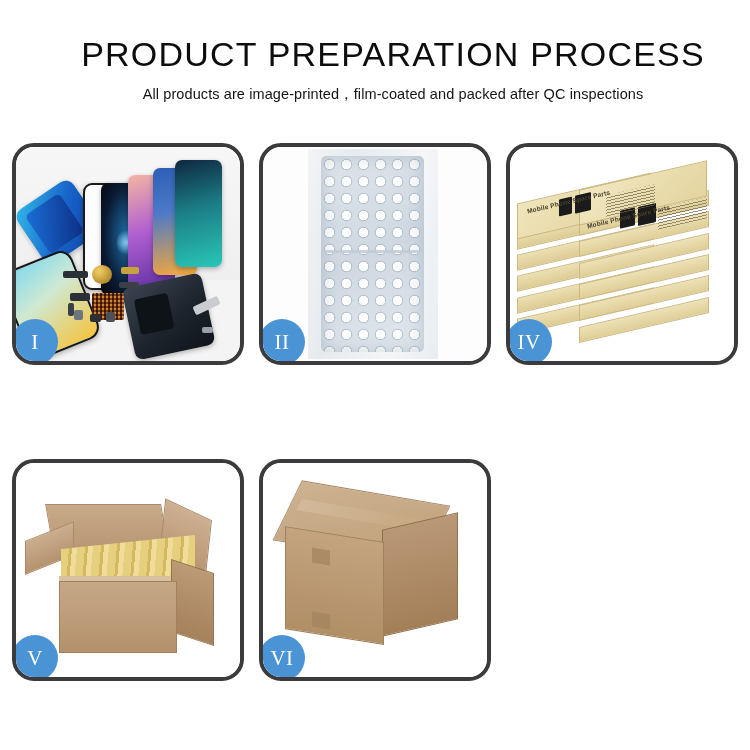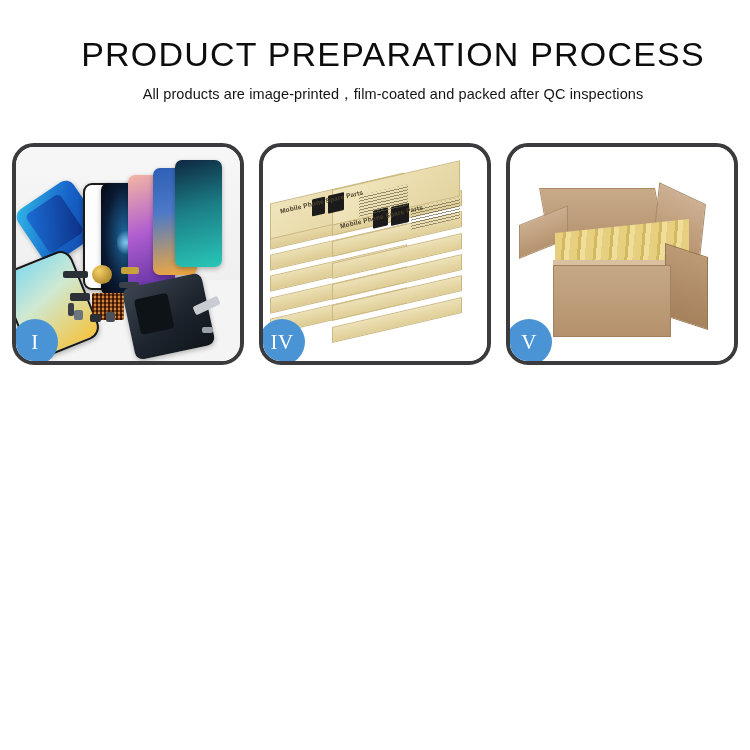--- a/index.html
+++ b/index.html
@@ -402,20 +402,30 @@
           <div class="smallpart sp6"></div>
           <div class="smallpart sp7"></div>
           <div class="smallpart sp8"></div>
           <div class="smallpart sp9"></div>
           <div class="smallpart sp10"></div>
         </div>
       </div>
       <div class="step-badge">I</div>
     </div>
 
+    <div class="step-panel">
+      <div class="panel-media">
+        <div class="scene-bubble">
+          <div class="bubble-bag"></div>
+          <div class="bubble-core"></div>
+          <div class="bubble-seam"></div>
+        </div>
+      </div>
+      <div class="step-badge">II</div>
+    </div>
 
 
     <div class="step-panel">
       <div class="panel-media">
         <div class="scene-stack">
           <div class="kslab ks5"></div>
           <div class="kslab ks4"></div>
           <div class="kslab ks3"></div>
           <div class="kslab ks2"></div>
           <div class="kslab ks1"></div>
@@ -452,15 +462,28 @@
           <div class="flap-left"></div>
           <div class="carton-fill"></div>
           <div class="carton-rim"></div>
           <div class="carton-side"></div>
           <div class="carton-body"></div>
         </div>
       </div>
       <div class="step-badge">V</div>
     </div>
 
+    <div class="step-panel">
+      <div class="panel-media">
+        <div class="scene-sealed">
+          <div class="sealed-top"></div>
+          <div class="sealed-tape"></div>
+          <div class="sealed-side"></div>
+          <div class="sealed-front"></div>
+          <div class="seal-mark sm1"></div>
+          <div class="seal-mark sm2"></div>
+        </div>
+      </div>
+      <div class="step-badge">VI</div>
+    </div>
 
   </div>
 </div>
 
 </body></html>

